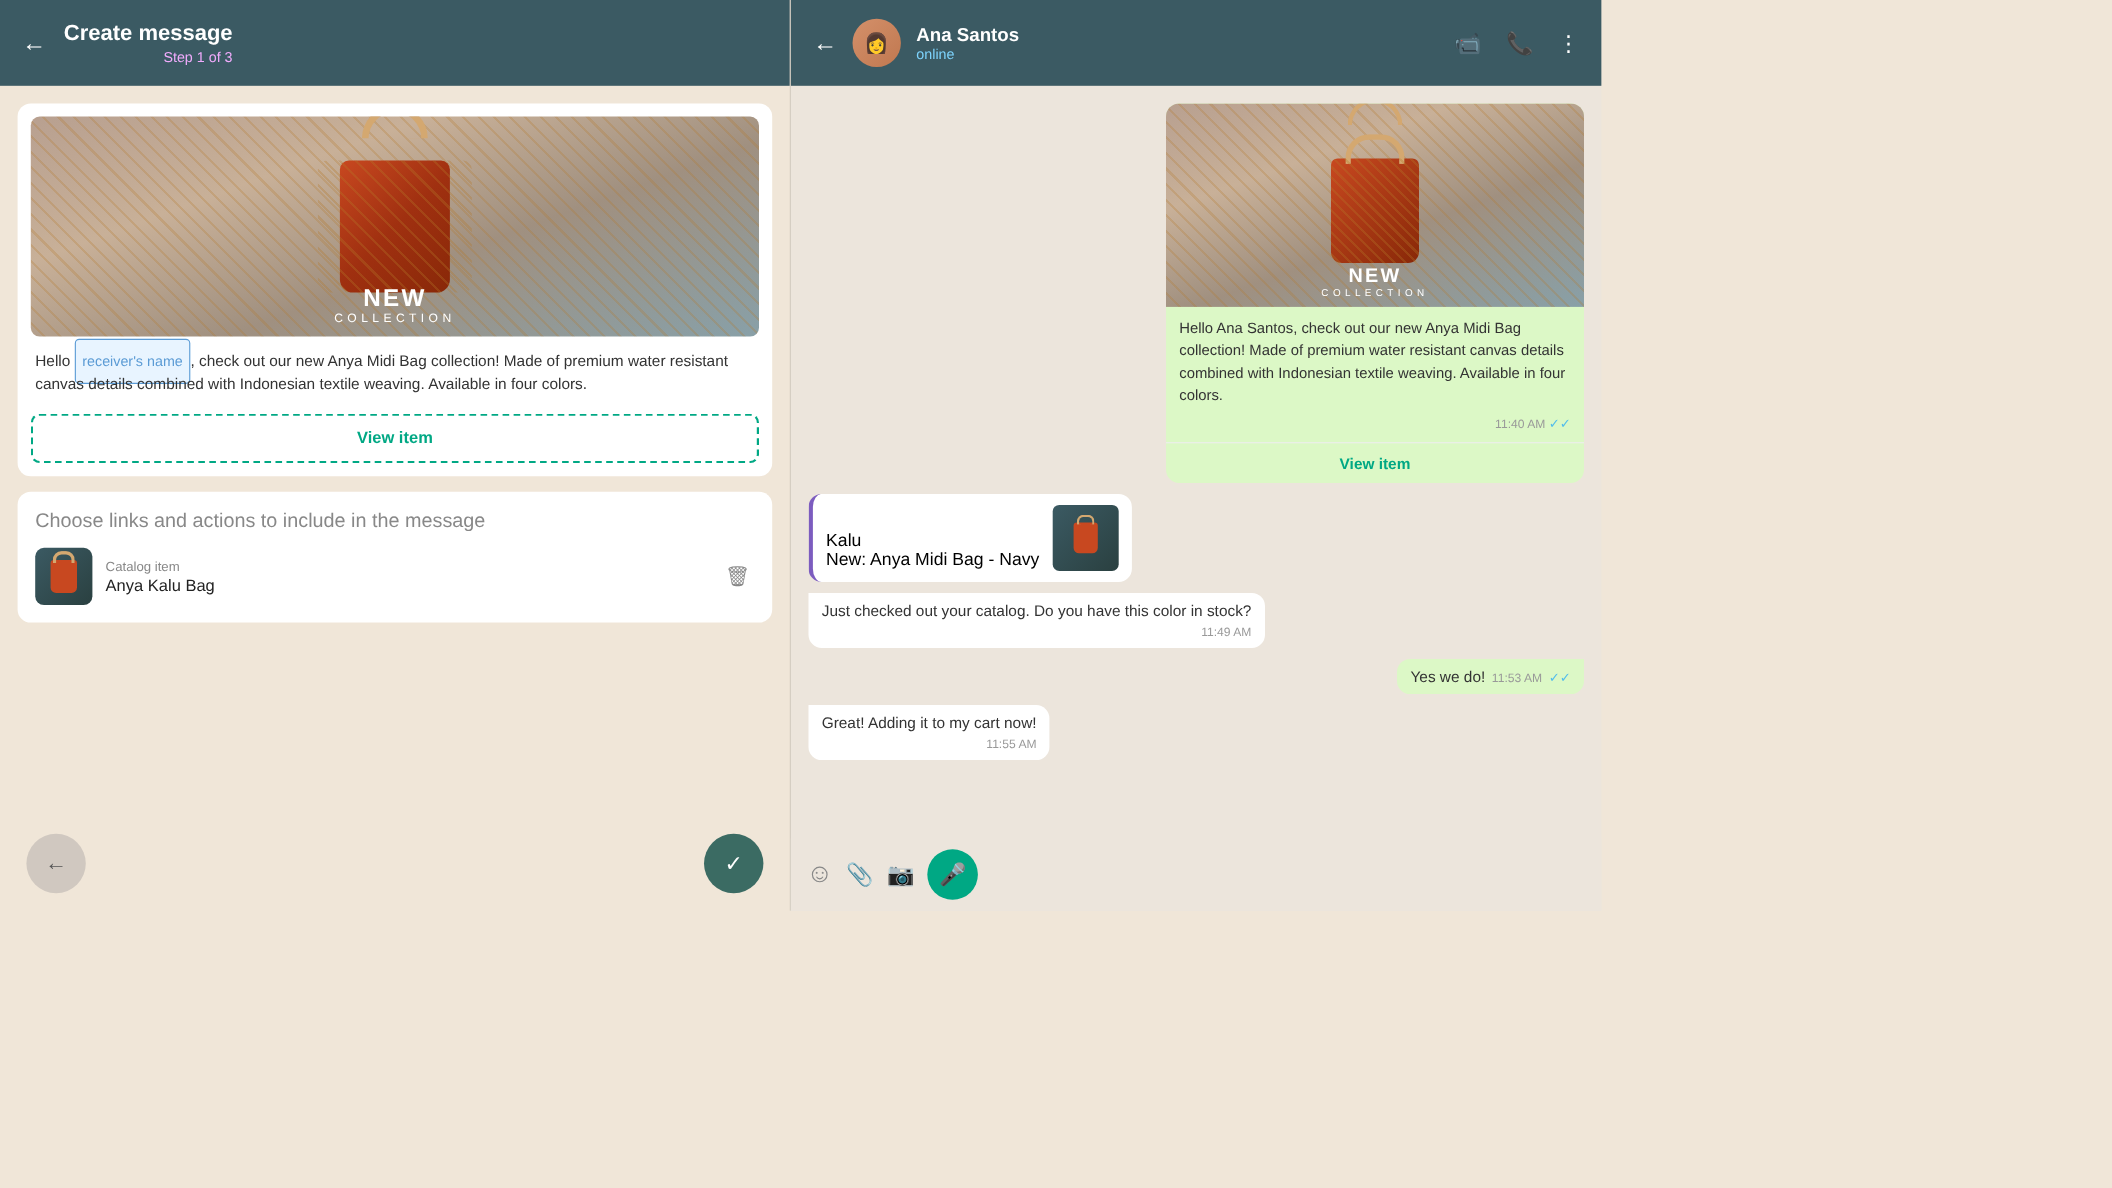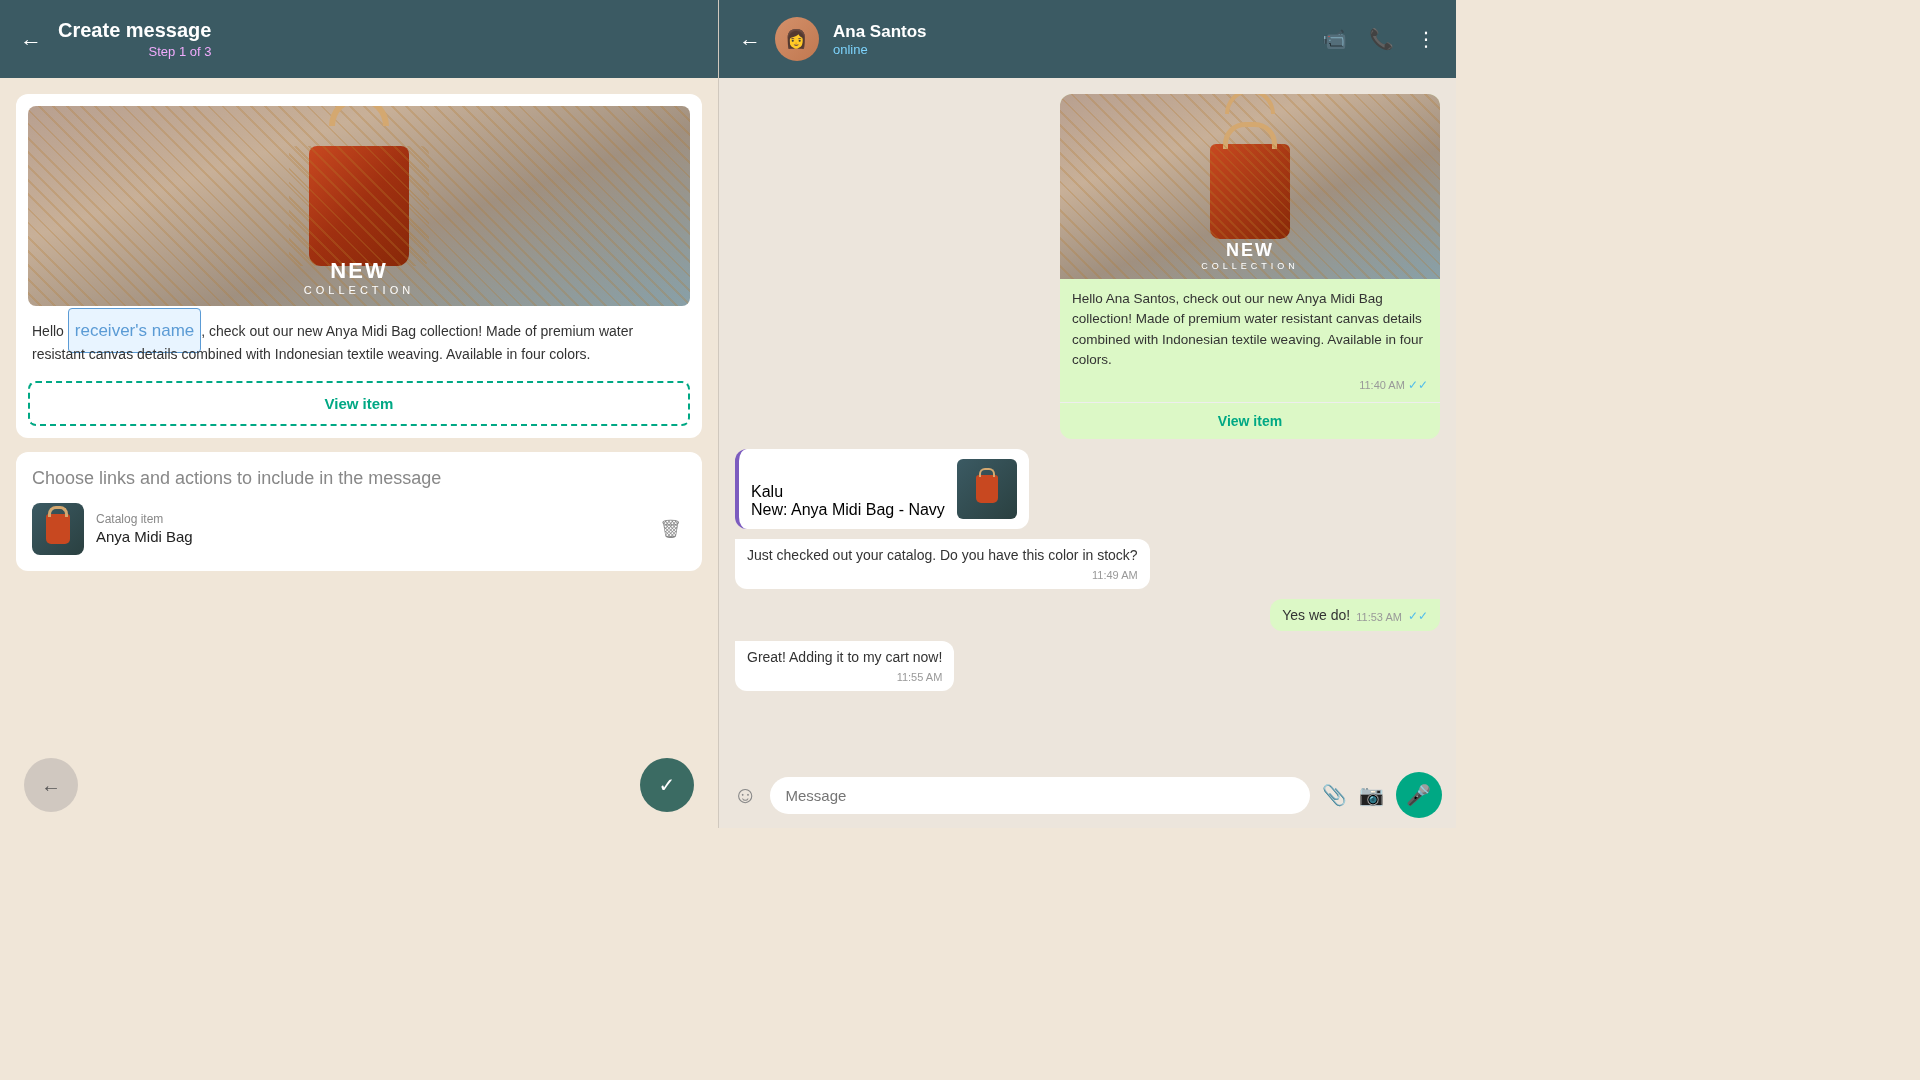--- a/index.html
+++ b/index.html
@@ -132,21 +132,21 @@
       color: #333;
       line-height: 1.5;
     }
 
     .receiver-name-badge {
       background: #e8f4ff;
       color: #5b9bd5;
       border: 1px solid #5b9bd5;
       border-radius: 4px;
       padding: 12px 6px;
-      font-size: 17px;
+      font-size: 13px;
     }
 
     .view-item-btn {
       display: block;
       width: 100%;
       text-align: center;
       color: #00a884;
       font-size: 15px;
       font-weight: 600;
       padding: 12px;
@@ -626,21 +626,21 @@
 
     <div class="buttons-section">
       <p class="subtitle">Choose links and actions to include in the message</p>
 
       <div class="catalog-item-row">
         <div class="catalog-thumb">
           <div class="catalog-thumb-bag"></div>
         </div>
         <div class="catalog-item-info">
           <div class="item-type">Catalog item</div>
-          <div class="item-name">Anya Midi Bag</div>
+          <div class="item-name">Anya Kalu Bag</div>
         </div>
         <button class="delete-btn">🗑</button>
       </div>
     </div>
 
   </div>
 
   <div class="left-footer">
     <button class="nav-circle-btn">←</button>
     <button class="nav-circle-btn primary">✓</button>
@@ -714,18 +714,17 @@
 
     <div class="bubble-received-plain">
       <span>Great! Adding it to my cart now!</span>
       <span class="bubble-time">11:55 AM</span>
     </div>
 
   </div>
 
   <div class="chat-input-area">
     <button class="emoji-btn">☺</button>
-    <input class="message-input" type="text" placeholder="Message" style="">
     <button class="attachment-btn">📎</button>
     <button class="camera-btn">📷</button>
     <button class="mic-btn">🎤</button>
   </div>
 </div>
 
 </body></html>

